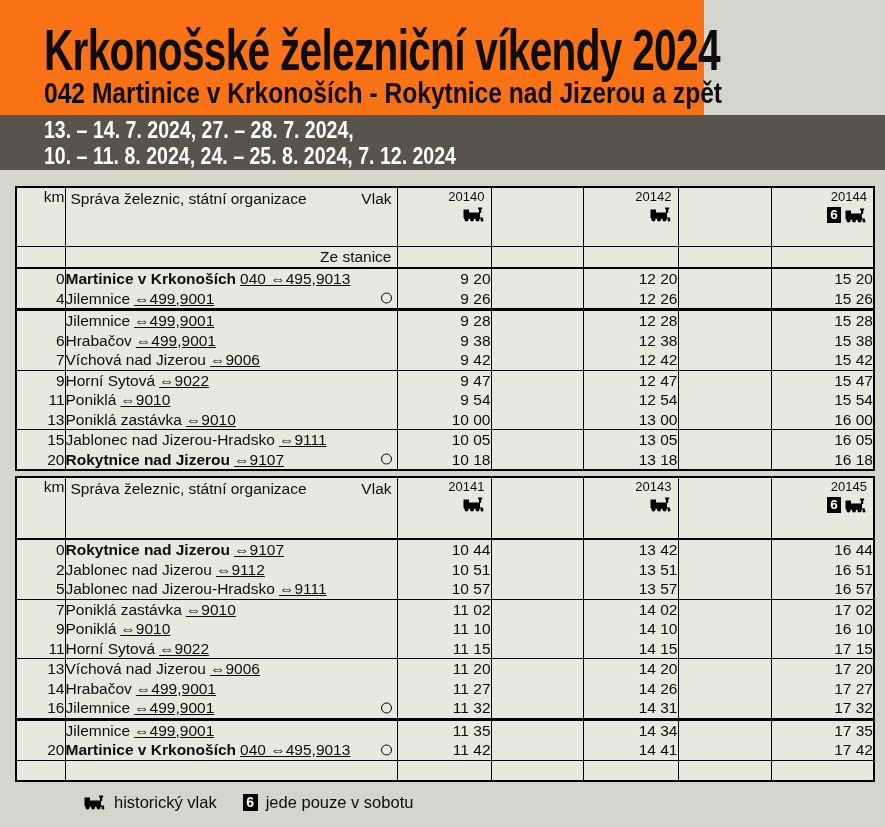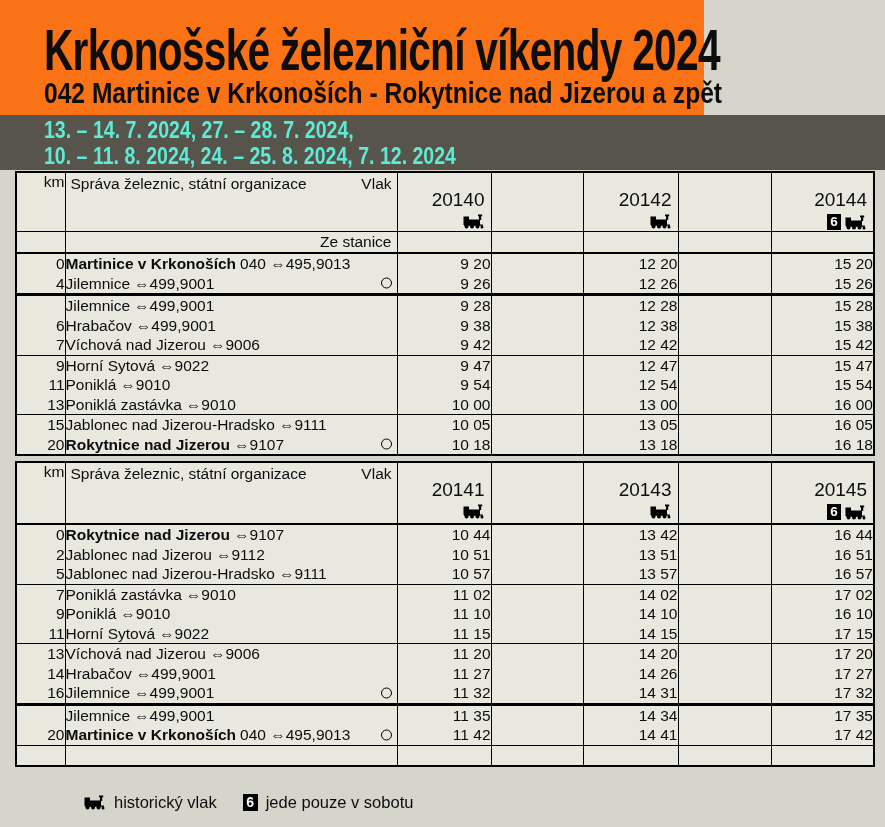--- a/index.html
+++ b/index.html
@@ -18,57 +18,57 @@
     font-size:58px;font-weight:bold;letter-spacing:-1px;white-space:nowrap;
     transform:scaleX(0.70);transform-origin:left top;
   }
   #sub-title{
     position:absolute;left:44px;top:76px;
     font-size:30px;font-weight:bold;white-space:nowrap;
     transform:scaleX(0.82);transform-origin:left top;
   }
   #dates-banner{
     position:absolute;left:0;top:115px;width:885px;height:55px;
-    background:#57554b;color:#5eead4;
+    background:#57554b;color:#ffffff;
     display:flex;flex-direction:column;justify-content:center;
   }
   .dates-line{
     margin-left:44px;font-size:23px;font-weight:bold;line-height:26px;white-space:nowrap;
     transform:scaleX(0.85);transform-origin:left center;
   }
-  #tables{position:absolute;left:15px;top:171px;width:858px;}
+  #tables{position:absolute;left:15px;top:186px;width:858px;}
   .tgap{height:5px;}
   table.tt{
     border-collapse:collapse;table-layout:fixed;width:858px;
     background:#e9e8df;border:2px solid #000;
   }
   table.tt td{
     border-left:1px solid #000;border-right:1px solid #000;
     padding:0;font-size:15.5px;white-space:nowrap;overflow:hidden;
     vertical-align:middle;
   }
   tr.head-row td{vertical-align:top;height:58px;}
   .tt1 tr.head-row td{border-bottom:1px solid #000;}
   .tt2 tr.head-row td{height:60px;border-bottom:2.5px solid #000;}
   tr.ze-row td{height:20px;border-bottom:2.5px solid #000;margin-top:20px;}
   .ze-label{display:block;text-align:right;padding-right:5px;line-height:20px;}
   .km-h{text-align:right;padding-right:4px;padding-top:2px;}
   .ophead{display:flex;justify-content:space-between;padding:2px 5px 0 5px;}
-  .tnum{text-align:right;padding:16px 6px 0 0;font-size:19px;}
+  .tnum{text-align:right;padding:1px 6px 0 0;font-size:13px;}
   .ticons{display:flex;justify-content:flex-end;align-items:center;gap:4px;padding:3px 6px 0 0;}
   .sat-badge{
     display:inline-block;background:#000;color:#fff;width:14px;height:16px;
     line-height:16px;text-align:center;font-size:13.5px;font-weight:bold;
   }
   tbody tr{height:19.5px;}
   tbody td{line-height:19.5px;}
   td.kmc{text-align:right;padding-right:5px;}
   td.stc{padding-left:5px;position:relative;}
   .stn.bold{font-weight:bold;}
-  .note{margin-left:4px;}
+  .note{margin-left:4px;text-decoration:underline;}
   .req-circle{
     position:absolute;right:5px;top:50%;transform:translateY(-50%);
     width:9px;height:9px;border:1.5px solid #000;border-radius:50%;
   }
   td.timec{text-align:right;padding-right:7px;}
   tr.sep-thin td{border-bottom:1px solid #000;}
   tr.sep-thick td{border-bottom:3px solid #000;}
   tr.empty-row{height:21px;}
   .tt1{border-bottom:2.5px solid #000;}
   .tt2{border-bottom:4px solid #000;}

